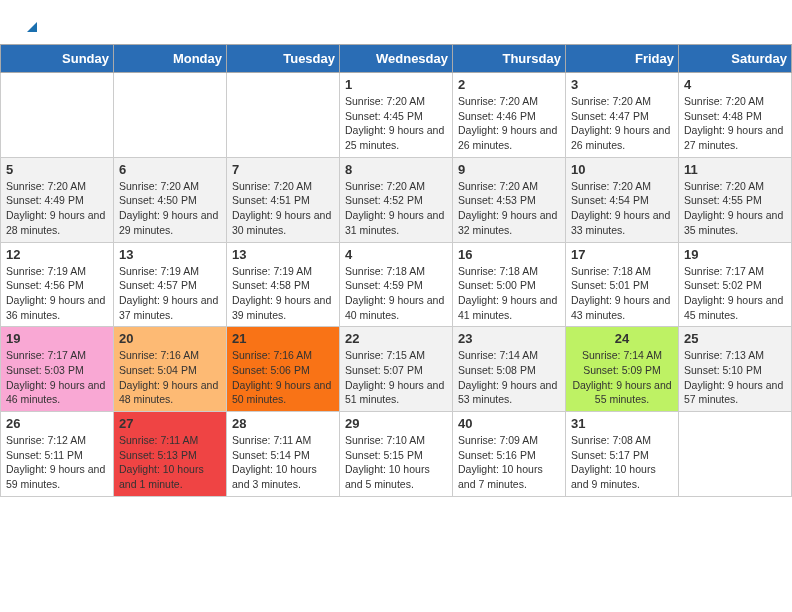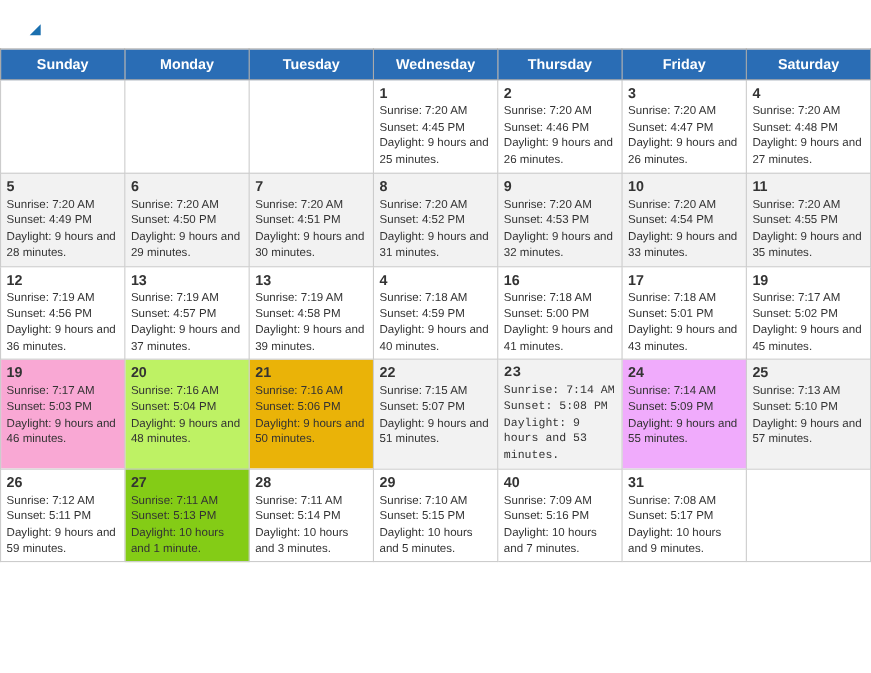--- a/index.html
+++ b/index.html
@@ -33,21 +33,21 @@
       width: 100%;
       border-collapse: collapse;
       margin: 0;
     }
     .calendar th {
       background: #2a6db5;
       color: #fff;
       font-size: 13px;
       font-weight: bold;
       padding: 6px 4px;
-      text-align: center;
+      text-align: right;
       border: 1px solid #aaa;
     }
     .calendar td {
       vertical-align: top;
       border: 1px solid #ccc;
       padding: 4px 5px;
       width: 113px;
       min-height: 80px;
       font-size: 11px;
       color: #333;
@@ -208,51 +208,51 @@
           <td style="background: rgb(255, 255, 255);">
             <span class="day-number">19</span>
             <div class="day-detail">Sunrise: 7:17 AM<br>Sunset: 5:02 PM<br>Daylight: 9 hours and 45 minutes.</div>
           </td>
         </tr>
         <tr>
           <td style="background: #f9a8d4;">
             <span class="day-number">19</span>
             <div class="day-detail">Sunrise: 7:17 AM<br>Sunset: 5:03 PM<br>Daylight: 9 hours and 46 minutes.</div>
           </td>
-          <td style="background: #bef264;">
+          <td style="background: #fdba74;">
             <span class="day-number">20</span>
             <div class="day-detail">Sunrise: 7:16 AM<br>Sunset: 5:04 PM<br>Daylight: 9 hours and 48 minutes.</div>
           </td>
-          <td style="background: #eab308;">
+          <td style="background: #f97316;">
             <span class="day-number">21</span>
             <div class="day-detail">Sunrise: 7:16 AM<br>Sunset: 5:06 PM<br>Daylight: 9 hours and 50 minutes.</div>
           </td>
           <td style="background: rgb(242, 242, 242);">
             <span class="day-number">22</span>
             <div class="day-detail">Sunrise: 7:15 AM<br>Sunset: 5:07 PM<br>Daylight: 9 hours and 51 minutes.</div>
           </td>
-          <td style="background: rgb(242, 242, 242); font-family: Liberation Mono, monospace;">
+          <td style="background: rgb(242, 242, 242);">
             <span class="day-number">23</span>
             <div class="day-detail">Sunrise: 7:14 AM<br>Sunset: 5:08 PM<br>Daylight: 9 hours and 53 minutes.</div>
           </td>
-          <td style="background: #f0abfc;">
+          <td style="background: #bef264; text-align: center;">
             <span class="day-number">24</span>
             <div class="day-detail">Sunrise: 7:14 AM<br>Sunset: 5:09 PM<br>Daylight: 9 hours and 55 minutes.</div>
           </td>
           <td style="background: rgb(242, 242, 242);">
             <span class="day-number">25</span>
             <div class="day-detail">Sunrise: 7:13 AM<br>Sunset: 5:10 PM<br>Daylight: 9 hours and 57 minutes.</div>
           </td>
         </tr>
         <tr>
           <td style="background: rgb(255, 255, 255);">
             <span class="day-number">26</span>
             <div class="day-detail">Sunrise: 7:12 AM<br>Sunset: 5:11 PM<br>Daylight: 9 hours and 59 minutes.</div>
           </td>
-          <td style="background: #84cc16;">
+          <td style="background: #ef4444;">
             <span class="day-number">27</span>
             <div class="day-detail">Sunrise: 7:11 AM<br>Sunset: 5:13 PM<br>Daylight: 10 hours and 1 minute.</div>
           </td>
           <td style="background: rgb(255, 255, 255);">
             <span class="day-number">28</span>
             <div class="day-detail">Sunrise: 7:11 AM<br>Sunset: 5:14 PM<br>Daylight: 10 hours and 3 minutes.</div>
           </td>
           <td style="background: rgb(255, 255, 255);">
             <span class="day-number">29</span>
             <div class="day-detail">Sunrise: 7:10 AM<br>Sunset: 5:15 PM<br>Daylight: 10 hours and 5 minutes.</div>

